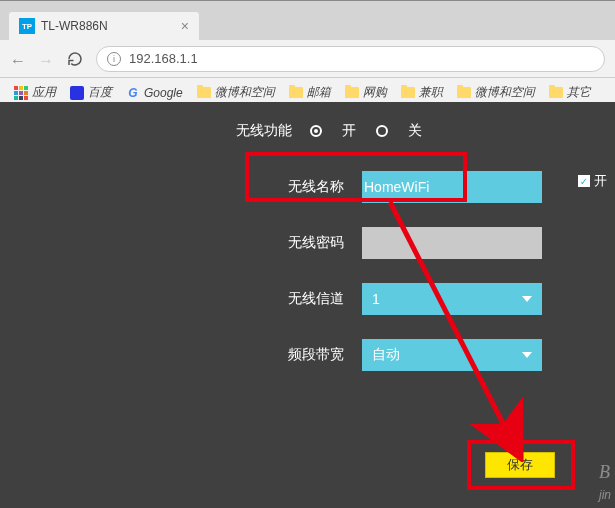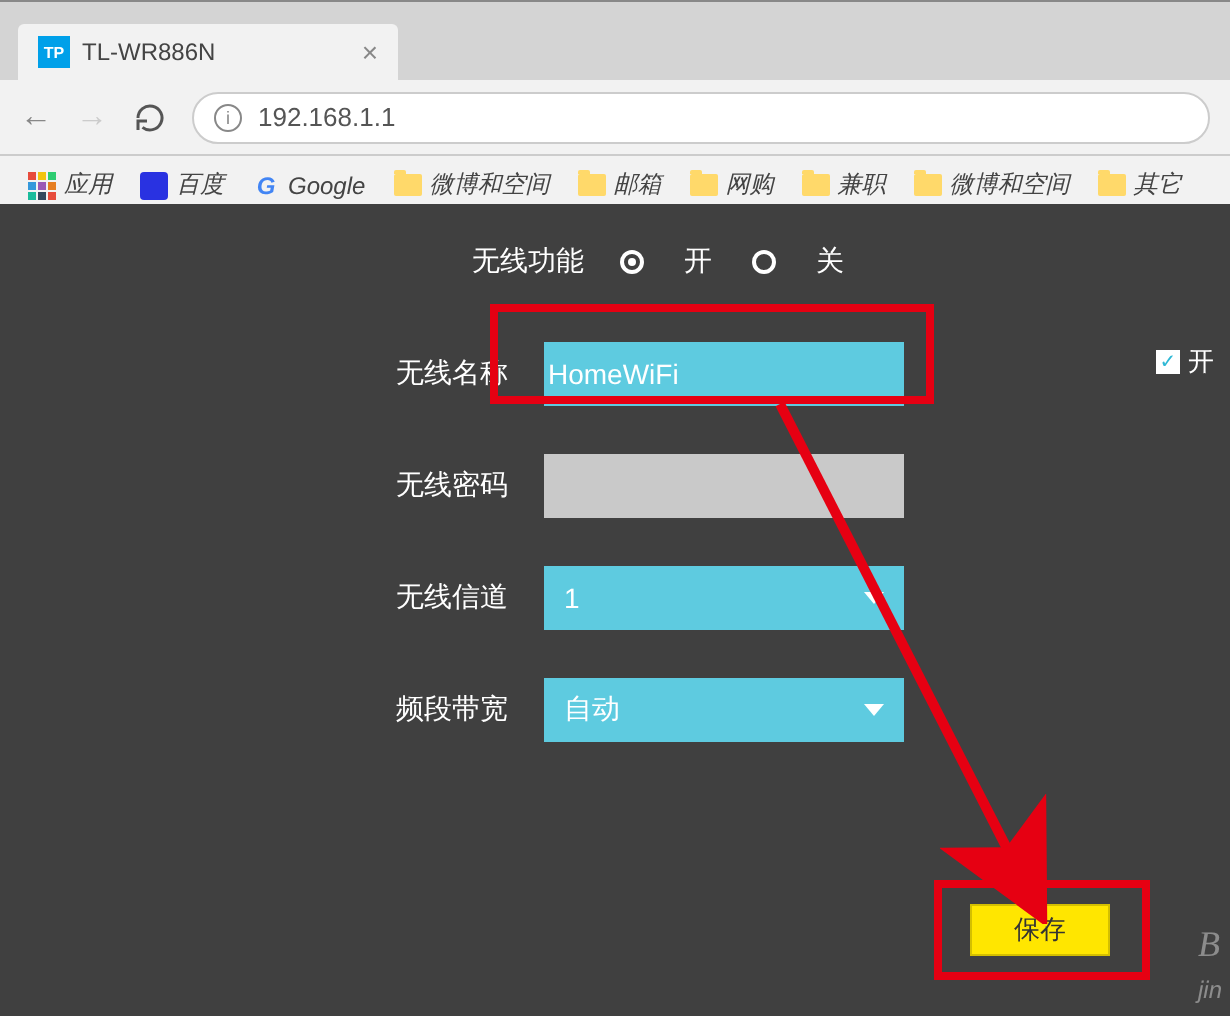--- a/index.html
+++ b/index.html
@@ -26,21 +26,21 @@
 .apps-icon span:nth-child(1){background:#e74c3c}.apps-icon span:nth-child(2){background:#f1c40f}.apps-icon span:nth-child(3){background:#2ecc71}
 .apps-icon span:nth-child(4){background:#3498db}.apps-icon span:nth-child(5){background:#9b59b6}.apps-icon span:nth-child(6){background:#e67e22}
 .apps-icon span:nth-child(7){background:#1abc9c}.apps-icon span:nth-child(8){background:#34495e}.apps-icon span:nth-child(9){background:#e74c3c}
 .baidu-icon { width: 14px; height: 14px; background: #2932e1; border-radius: 2px; }
 .google-g { width: 14px; height: 14px; font-weight: bold; color: #4285f4; font-size: 12px; display: flex; align-items: center; justify-content: center; }
 
 
 .router-page { position: absolute; top: 102px; left: 0; right: 0; bottom: 0; background: #404040; }
 .form-area { padding: 10px 0 0 0; }
 .form-row { display: flex; align-items: center; height: 38px; margin-bottom: 18px; }
-.form-label { width: 272px; text-align: right; color: #fff; font-size: 14px; padding-right: 18px; }
+.form-label { width: 362px; text-align: right; color: #fff; font-size: 14px; padding-right: 18px; }
 .form-narrow .form-label { width: 310px; }
 
 .radio-group { display: flex; gap: 20px; color: #fff; font-size: 14px; align-items: center; }
 .radio { width: 12px; height: 12px; border-radius: 50%; border: 2px solid #fff; display: inline-block; position: relative; }
 .radio.checked:after { content: ""; position: absolute; inset: 2px; background: #fff; border-radius: 50%; }
 
 .text-input { width: 180px; height: 32px; background: #5ecbe0; border: none; color: #fff; font-size: 14px; padding: 0 2px; }
 .text-input.pwd { background: #c9c9c9; }
 
 .select-box { width: 180px; height: 32px; background: #5ecbe0; color: #fff; font-size: 14px; display: flex; align-items: center; justify-content: space-between; padding: 0 10px; }

